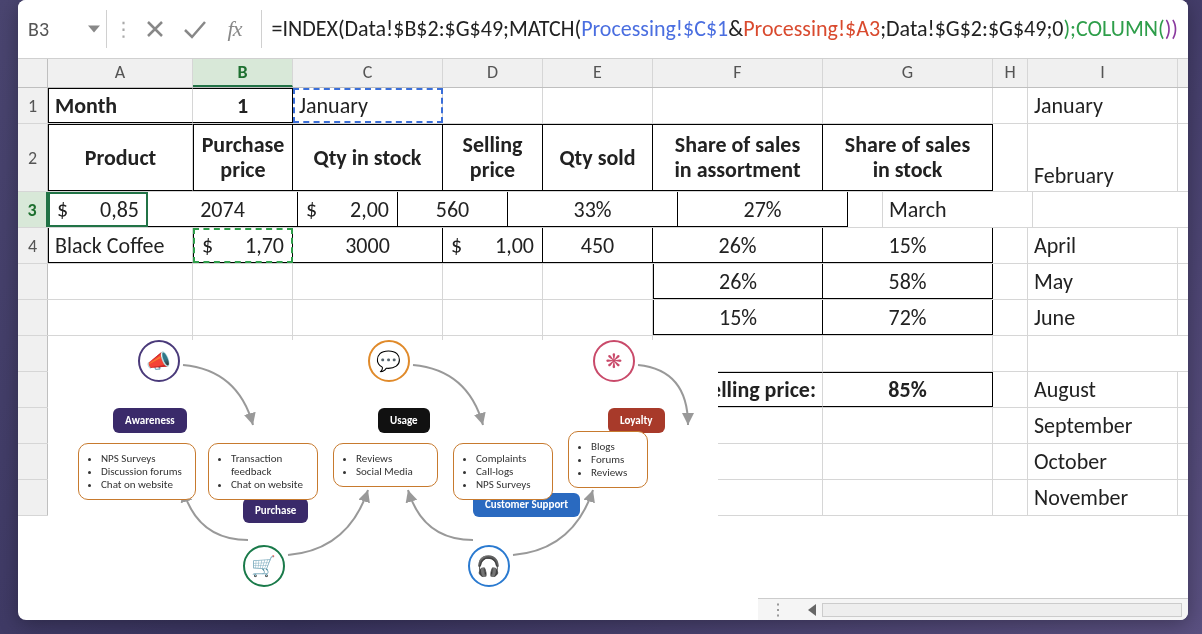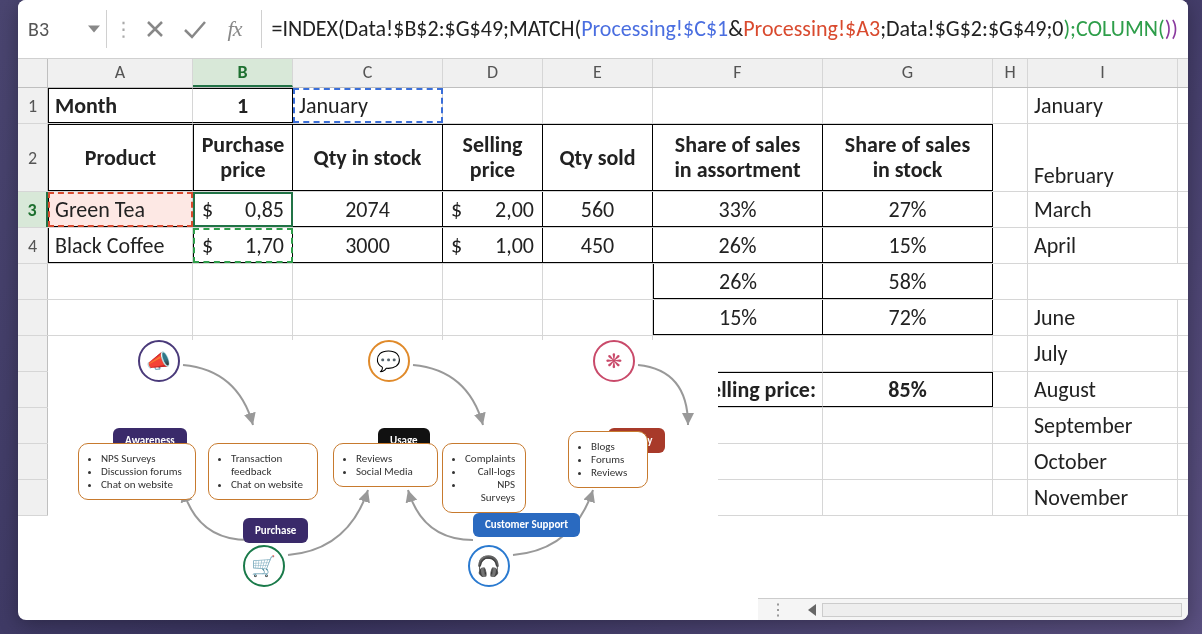--- a/index.html
+++ b/index.html
@@ -217,21 +217,20 @@
     margin-top: 15px;
   }
   .d-box ul { margin: 0; padding-left: 12px; }
   .d-tag {
     position: absolute;
     border-radius: 6px;
     color: #fff;
     font-size: 11px;
     font-weight: bold;
     padding: 6px 12px;
-    margin-top: 20px;
   }
   .scroll-hint {
     position: absolute;
     bottom: 0;
     left: 740px;
     right: 0;
     height: 22px;
     background: #f5f5f5;
     border-top: 1px solid #ccc;
     display: flex;
@@ -324,21 +323,20 @@
     <div class="cell cG bold twoLine thick-top thick-bottom thick-right">
       <span>Share of sales</span>
       <span>in stock</span>
     </div>
     <div class="cell cH"></div>
     <div class="cell cI left" style="align-items:flex-end;">February</div>
   </div>
 
   <div class="row r3">
     <div class="rowh active">3</div>
-    <div class="cell cA left dashed-red thick-left thick-bottom">Green Tea</div>
     <div class="cell cB sel-active thick-bottom thick-left thick-right" style="justify-content:space-between;padding:0 8px;">
       <span>$</span>
       <span>0,85</span>
     </div>
     <div class="cell cC thick-bottom thick-right">2074</div>
     <div class="cell cD thick-bottom thick-right" style="justify-content:space-between;padding:0 8px;">
       <span>$</span>
       <span>2,00</span>
     </div>
     <div class="cell cE thick-bottom thick-right">560</div>
@@ -370,20 +368,21 @@
   <div class="row r3">
     <div class="rowh"></div>
     <div class="cell cA"></div>
     <div class="cell cB"></div>
     <div class="cell cC"></div>
     <div class="cell cD"></div>
     <div class="cell cE"></div>
     <div class="cell cF thick-left thick-bottom thick-right">26%</div>
     <div class="cell cG thick-bottom thick-right">58%</div>
     <div class="cell cH"></div>
+    <div class="cell cI left">May</div>
   </div>
   <div class="row r3">
     <div class="rowh"></div>
     <div class="cell cA"></div>
     <div class="cell cB"></div>
     <div class="cell cC"></div>
     <div class="cell cD"></div>
     <div class="cell cE"></div>
     <div class="cell cF thick-left thick-bottom thick-right">15%</div>
     <div class="cell cG thick-bottom thick-right">72%</div>
@@ -393,21 +392,20 @@
   <div class="row r3">
     <div class="rowh"></div>
     <div class="cell cA"></div>
     <div class="cell cB"></div>
     <div class="cell cC"></div>
     <div class="cell cD"></div>
     <div class="cell cE"></div>
     <div class="cell cF"></div>
     <div class="cell cG"></div>
     <div class="cell cH"></div>
-    <div class="cell cI left">July</div>
   </div>
   <div class="row r3">
     <div class="rowh"></div>
     <div class="cell cA"></div>
     <div class="cell cB"></div>
     <div class="cell cC"></div>
     <div class="cell cD"></div>
     <div class="cell cE"></div>
     <div class="cell cF bold right thick-top thick-left thick-bottom">selling price:</div>
     <div class="cell cG bold thick-top thick-bottom thick-right">85%</div>
@@ -493,21 +491,21 @@
         <li>Transaction feedback</li>
         <li>Chat on website</li>
       </ul>
     </div>
     <div class="d-box" style="left:285px;top:88px;width:105px;">
       <ul>
         <li>Reviews</li>
         <li>Social Media</li>
       </ul>
     </div>
-    <div class="d-box" style="left:394px;top:88px;width:84px;text-align:right;">
+    <div class="d-box" style="left:405px;top:88px;width:100px;">
       <ul>
         <li>Complaints</li>
         <li>Call-logs</li>
         <li>NPS Surveys</li>
       </ul>
     </div>
     <div class="d-box" style="left:520px;top:76px;width:80px;">
       <ul>
         <li>Blogs</li>
         <li>Forums</li>

